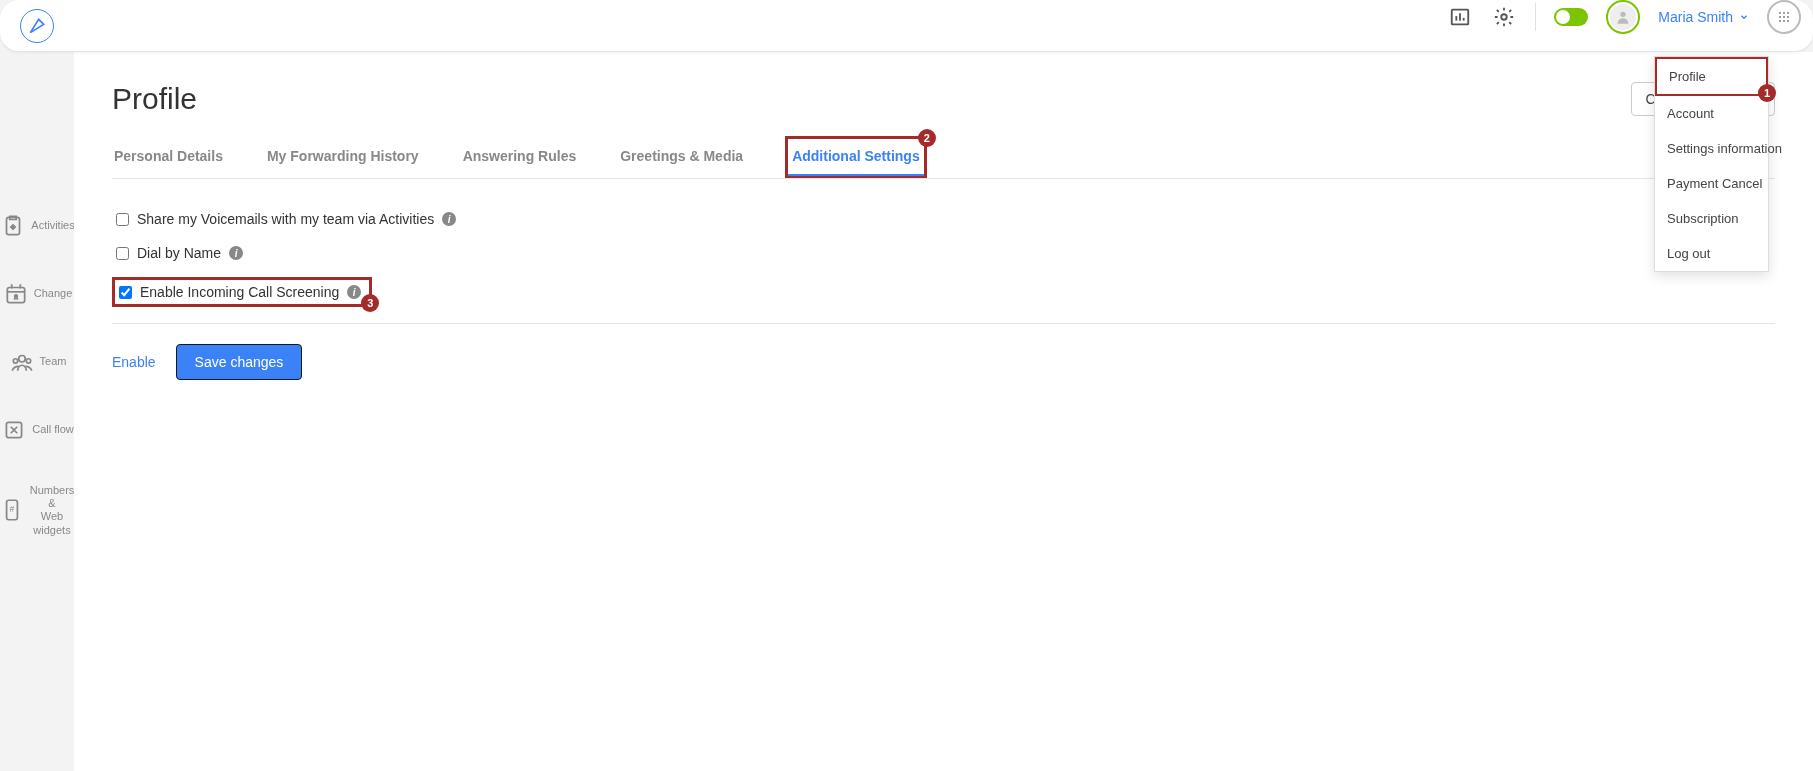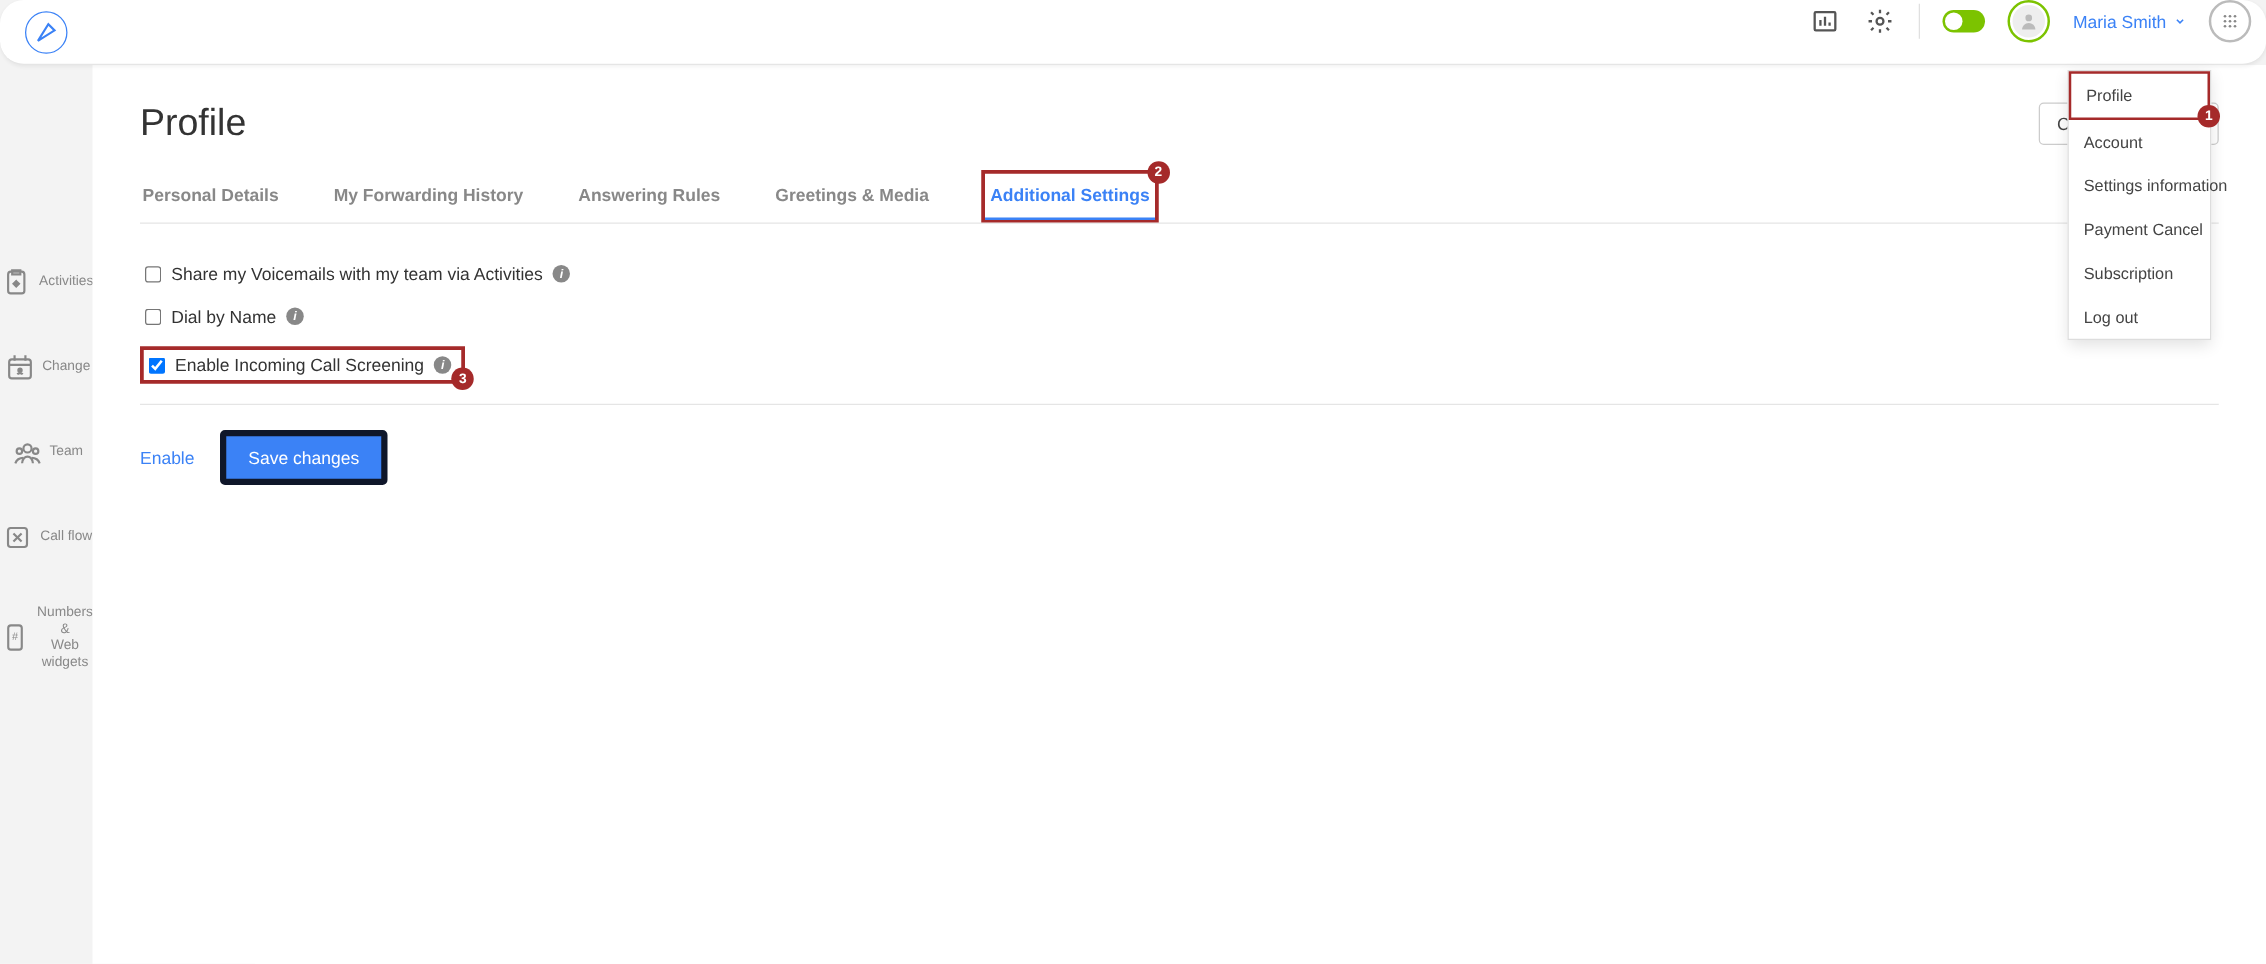--- a/index.html
+++ b/index.html
@@ -270,21 +270,21 @@
     gap: 20px;
   }
   .link-btn {
     color: #3b82f6;
     font-size: 14px;
     cursor: pointer;
   }
   .btn-primary {
     background: #3b82f6;
     color: #fff;
-    border: 5px solid #0f172a;
+    border: 1px solid #0f172a;
     padding: 9px 18px;
     font-size: 14px;
     border-radius: 4px;
     cursor: pointer;
   }
 </style>
 </head>
 <body>
 
 <div class="topbar">

